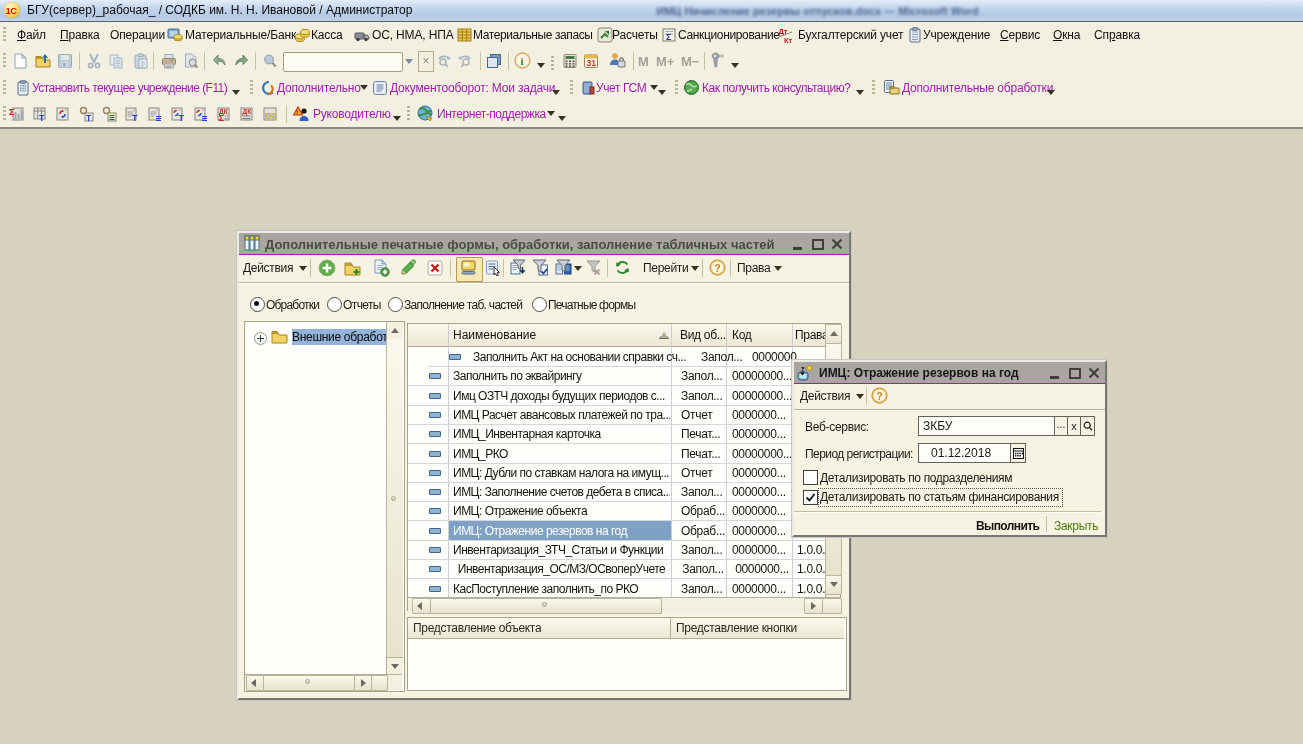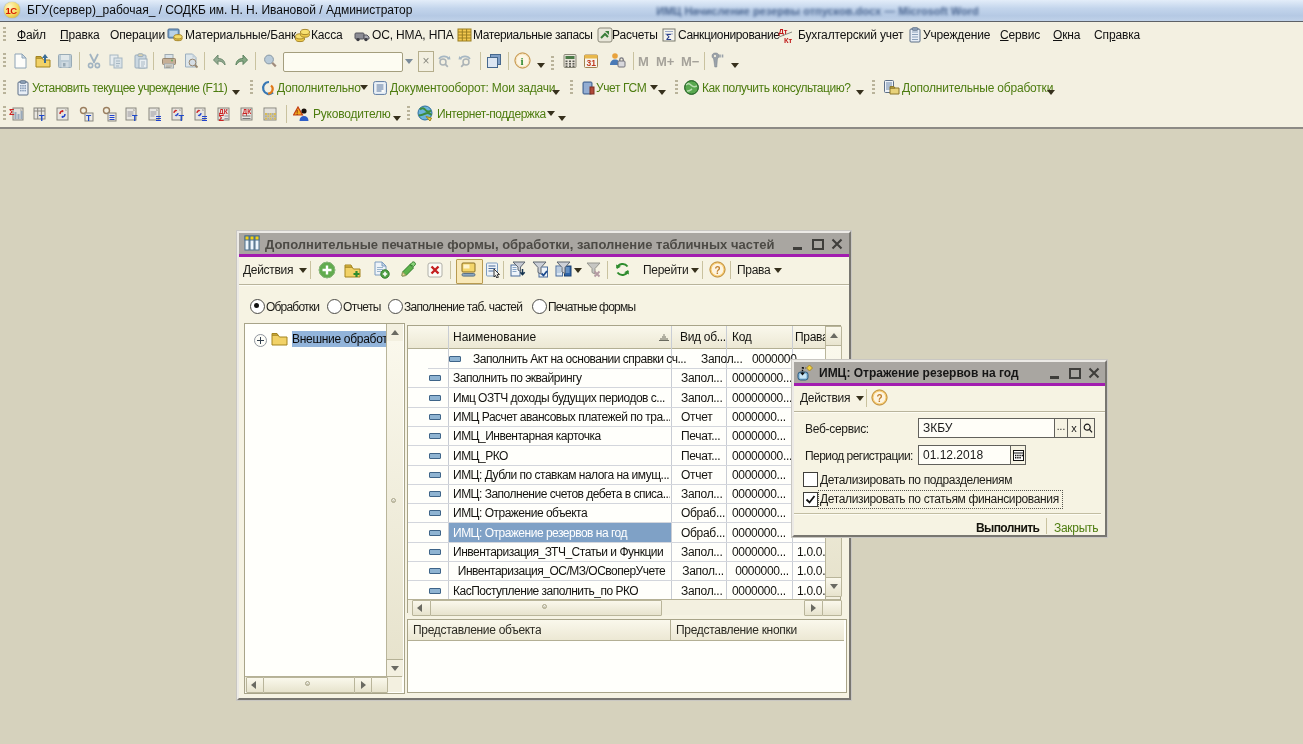--- a/index.html
+++ b/index.html
@@ -11,34 +11,34 @@
 #applogo span{position:absolute;left:1.5px;top:3px;font-size:9.5px;font-weight:bold;color:#d81800;font-family:"Liberation Sans",sans-serif;letter-spacing:-0.5px;}
 #wordtitle{position:absolute;left:645px;top:5px;width:345px;height:14px;color:#2c4a7a;opacity:.8;filter:blur(1.5px);font-size:11px;text-align:center;font-weight:bold;}
 
 .bar{left:0;width:1303px;background:#f3f0e1;}
 #menubar{top:22px;height:26px;}
 #tb1{top:48px;height:27px;}
 #tb2{top:75px;height:26px;}
 #tb3{top:101px;height:26px;border-bottom:2px solid #8c8a85;}
 .handle{position:absolute;top:5px;width:3px;height:16px;background-image:repeating-linear-gradient(180deg,#b9b39a 0 2px,#f3f0e1 2px 4px);}
 .mi{position:absolute;top:6px;font-size:12px;color:#111;white-space:nowrap;letter-spacing:-0.15px;}
-.ti{position:absolute;font-size:12px;color:#4d7c0f;white-space:nowrap;letter-spacing:-0.2px;}
+.ti{position:absolute;font-size:12px;color:#a21caf;white-space:nowrap;letter-spacing:-0.2px;}
 .sep{position:absolute;top:4px;width:1px;height:18px;background:#c9c29f;}
 .dn{position:absolute;width:0;height:0;border-left:4px solid transparent;border-right:4px solid transparent;border-top:5px solid #36301c;}
 u{text-decoration:underline;}
 
 .ic{position:absolute;width:16px;height:16px;}
 
 .win{position:absolute;background:#a9a6a1;border:2px solid;border-color:#eceae6 #787670 #787670 #eceae6;box-shadow:0 0 0 1px #c9c7c2;}
 .wtitle{position:absolute;left:0;right:0;top:0;height:20px;background:#a9a6a1;}
 .wtitle .cap{position:absolute;top:4px;font-weight:bold;font-size:12px;white-space:nowrap;letter-spacing:-0.35px;}
 .bmin{position:absolute;width:9px;height:3px;background:#3f3e3b;}
 .bmax{position:absolute;width:8px;height:7px;border:2px solid #3f3e3b;}
 
-.client{position:absolute;left:0;right:0;top:21px;bottom:0;background:#f6f3e3;border-top:3px solid #a21caf;}
+.client{position:absolute;left:0;right:0;top:21px;bottom:0;background:#f6f3e3;border-top:1px solid #a21caf;}
 .wtb{position:absolute;left:0;right:0;top:0;height:27px;border-bottom:1px solid #b9b49c;box-shadow:0 1px 0 #fdfcf3;}
 .btntext{position:absolute;font-size:12px;color:#1c1b17;white-space:nowrap;letter-spacing:-0.3px;}
 
 .grid{position:absolute;background:#fffffb;border:1px solid #a8a489;}
 .ghead{position:absolute;background:linear-gradient(180deg,#faf8ec,#ece8d4);border-bottom:1px solid #b3af94;font-size:12px;color:#21201c;}
 .cell{position:absolute;overflow:hidden;white-space:nowrap;font-size:12px;color:#14130f;letter-spacing:-0.3px;}
 .vline{position:absolute;width:1px;background:#c9cdd4;}
 .hline{position:absolute;height:1px;background:#d3d6dc;}
 .rowicon{position:absolute;width:10px;height:4px;border-radius:1px;background:#8fb4d2;border:1px solid #3e6488;}
 
@@ -749,21 +749,21 @@
     <div class="abs" style="left:124px;top:32px;width:137px;height:20px;background:#fffef8;border:1px solid #62615c;box-sizing:border-box;font-size:12px;line-height:18px;padding-left:4px;">ЗКБУ</div>
     <div class="abs" style="left:261px;top:32px;width:13px;height:20px;border:1px solid #62615c;border-left:none;box-sizing:border-box;text-align:center;font-size:10px;line-height:16px;background:#f6f3e3;">...</div>
     <div class="abs" style="left:274px;top:32px;width:13px;height:20px;border:1px solid #62615c;border-left:none;box-sizing:border-box;text-align:center;font-size:11px;line-height:18px;background:#f6f3e3;">x</div>
     <div class="abs" style="left:287px;top:32px;width:14px;height:20px;border:1px solid #62615c;border-left:none;box-sizing:border-box;background:#f6f3e3;">
         <svg style="position:absolute;left:2px;top:4px;" width="10" height="11" viewBox="0 0 10 11">
           <circle cx="4.2" cy="4.2" r="3" fill="none" stroke="#1a1a1a" stroke-width="1.2"></circle>
           <path d="M6.4 6.4l2.6 3" stroke="#1a1a1a" stroke-width="1.3"></path>
         </svg>
       </div>
     <div class="btntext" style="left:11px;top:63px;letter-spacing:-0.55px;">Период регистрации:</div>
-    <div class="abs" style="left:124px;top:59px;width:93px;height:20px;background:#fffef8;border:1px solid #62615c;box-sizing:border-box;font-size:12px;line-height:18px;padding-left:4px;">01.12.2018</div>
+    <div class="abs" style="left:124px;top:59px;width:93px;height:20px;background:#fffef8;border:1px solid #62615c;box-sizing:border-box;font-size:12px;line-height:18px;padding-left:12px;">01.12.2018</div>
     <div class="abs" style="left:217px;top:59px;width:15px;height:20px;border:1px solid #62615c;border-left:none;box-sizing:border-box;background:#f6f3e3;">
         <svg style="position:absolute;left:1.5px;top:4px;" width="11" height="11" viewBox="0 0 11 11">
           <rect x="0.5" y="0.5" width="10" height="10" fill="#fff" stroke="#111"></rect>
           <path d="M.5 3h10" stroke="#111"></path>
           <path d="M2 4.8h1.4v1.4H2zM4.2 4.8h1.4v1.4H4.2zM6.4 4.8h1.4v1.4H6.4zM8.6 4.8h1.4v1.4H8.6zM2 7h1.4v1.4H2zM4.2 7h1.4v1.4H4.2zM6.4 7h1.4v1.4H6.4z" fill="#111"></path>
         </svg>
       </div>
     <div class="cb" style="left:9px;top:86px;"></div>
     <div class="btntext" style="left:26px;top:87px;letter-spacing:-0.35px;">Детализировать по подразделениям</div>
     <div class="cb" style="left:9px;top:106px;">

